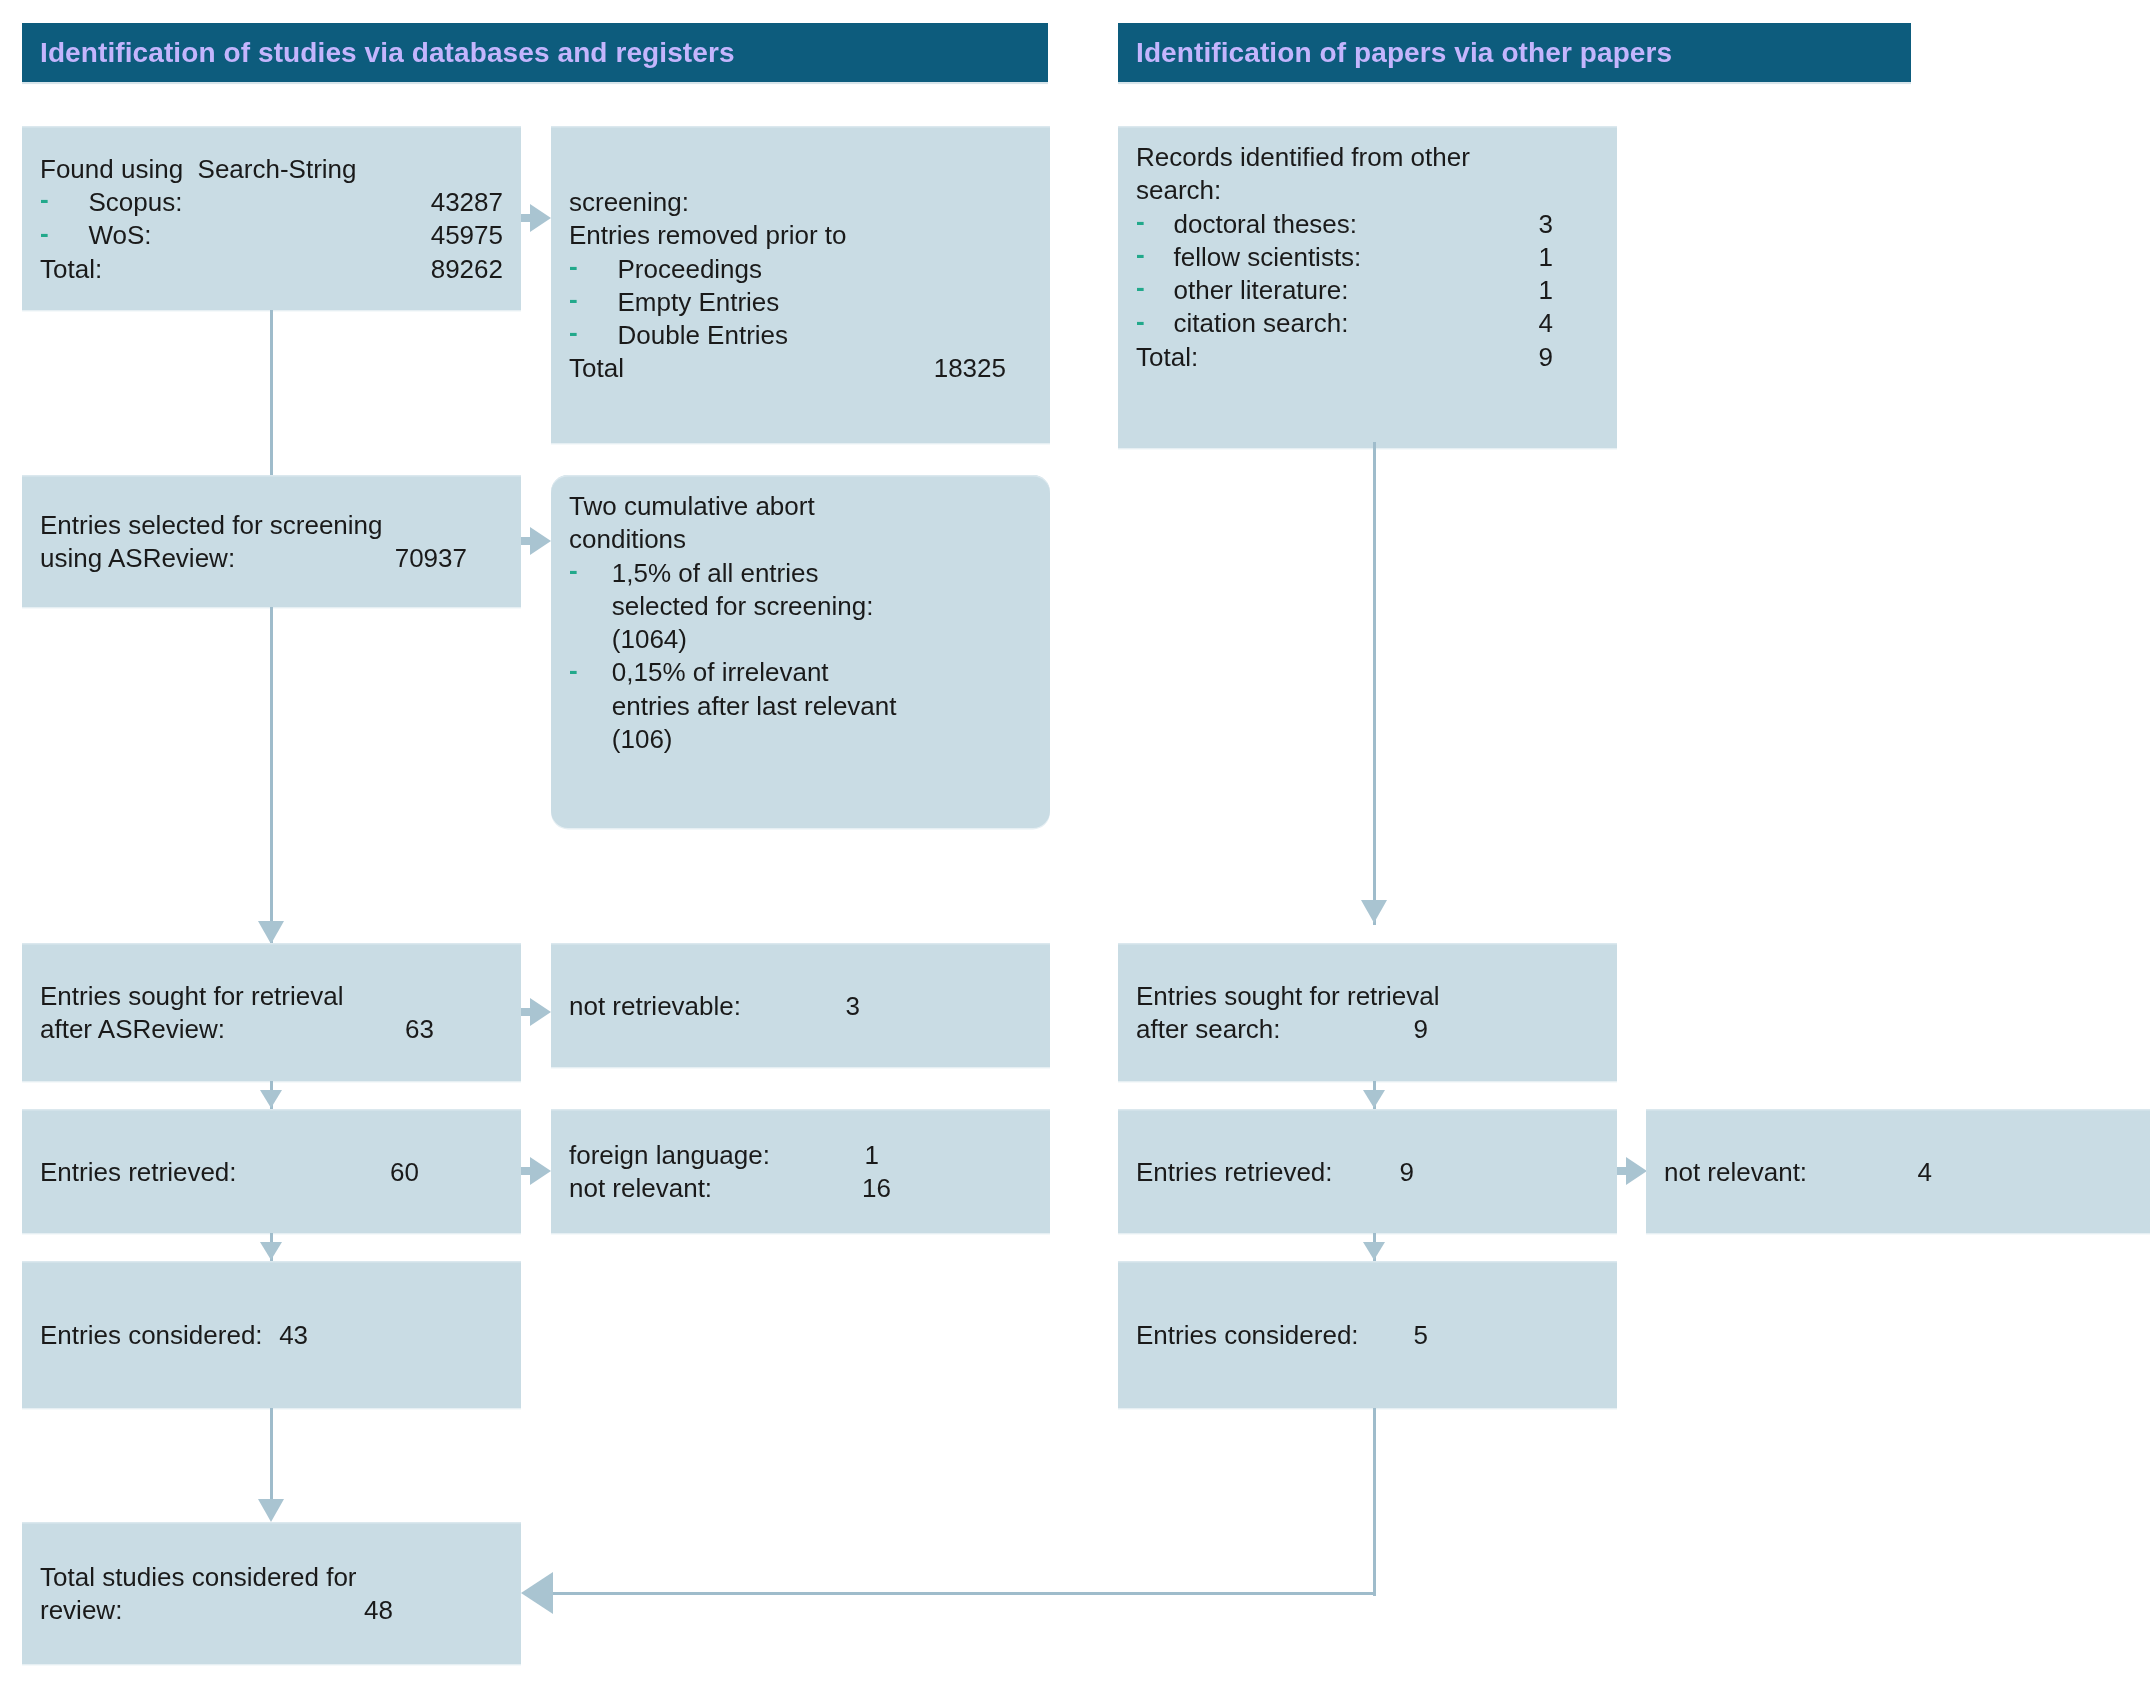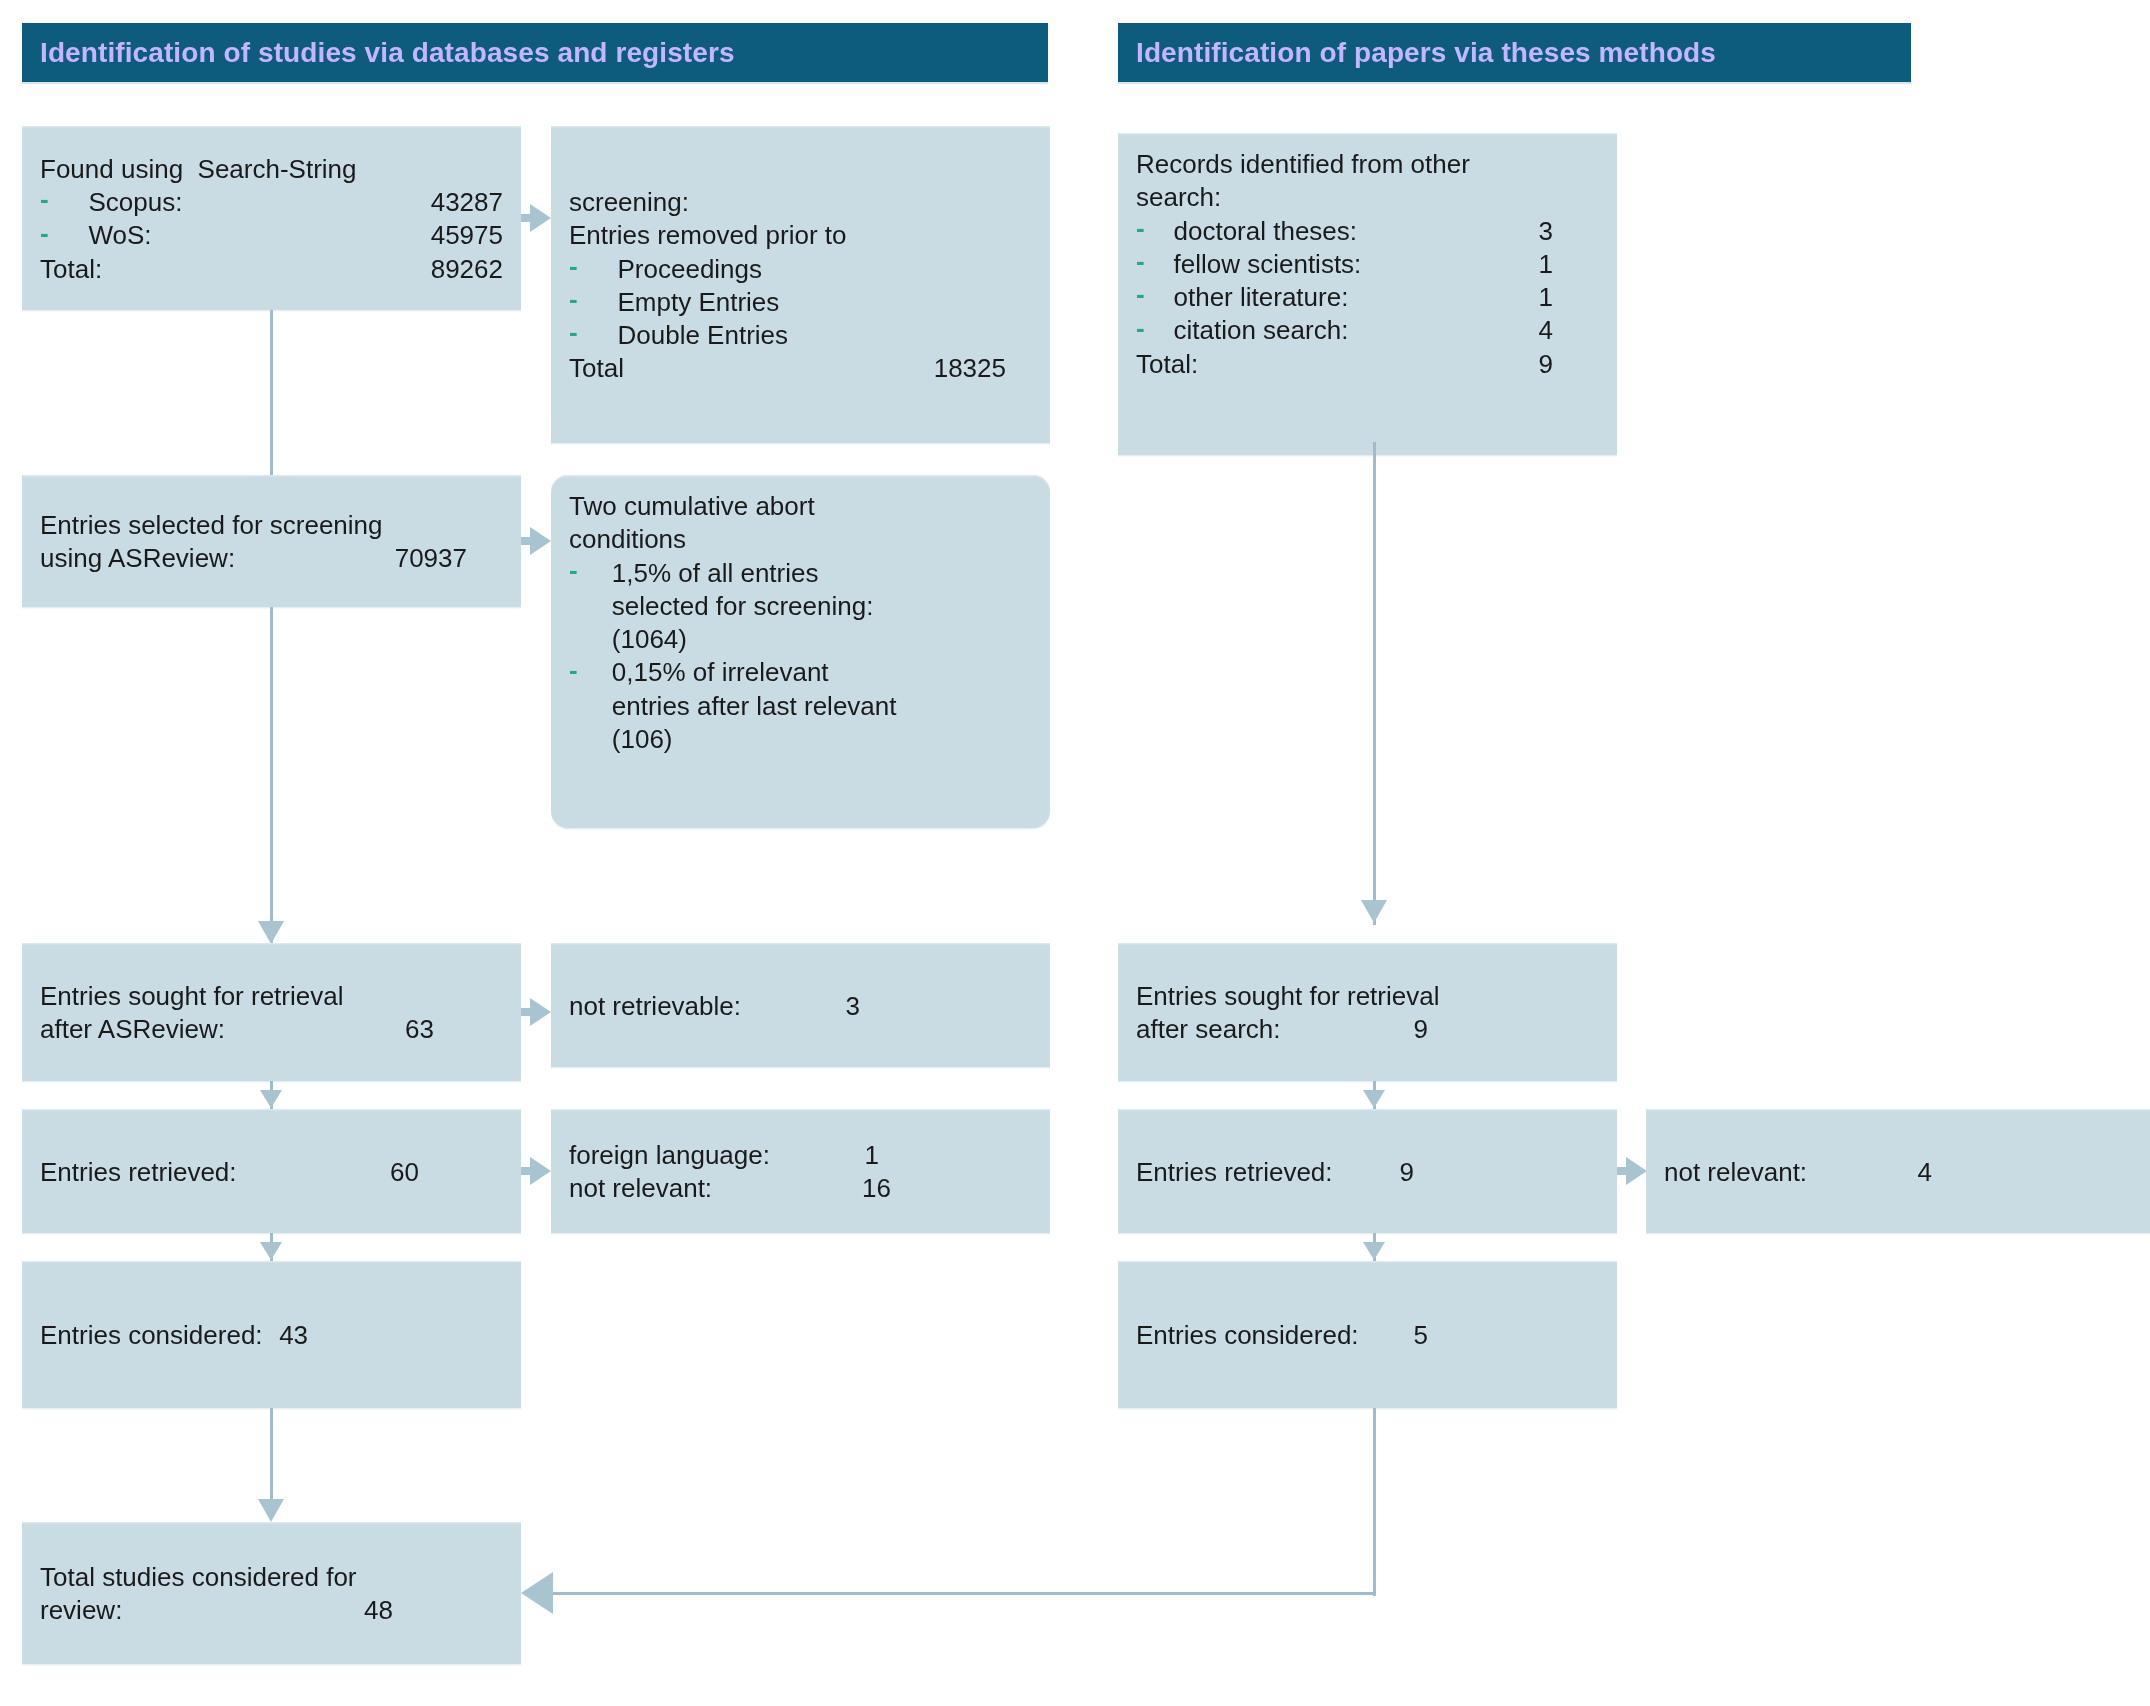--- a/index.html
+++ b/index.html
@@ -136,21 +136,21 @@
 </style>
 </head>
 <body>
 
 <div id="canvas">
 
   <div class="hdr" id="hdr-left">
     <span>Identification of studies via databases and registers</span>
   </div>
   <div class="hdr" id="hdr-right">
-    <span>Identification of papers via theses methods</span>
+    <span>Identification of papers via other papers</span>
   </div>
 
   <div class="box" style="left:22px; top:126px; width:499px; height:184px;">
     <div class="line">Found using  Search-String</div>
     <div class="bul">
       <span class="dash">-</span>
       <span class="txt" style="padding-left:25px">Scopus:</span>
       <span class="val">43287</span>
     </div>
     <div class="bul">
@@ -278,21 +278,21 @@
   <div class="arrow-down" style="left:258px; top:1499px;"></div>
 
   <div class="box" style="left:22px; top:1522px; width:499px; height:142px;">
     <div class="line">Total studies considered for</div>
     <div class="kv">
       <span class="k">review:</span>
       <span class="v" style="padding-right:110px">48</span>
     </div>
   </div>
 
-  <div class="box" style="left:1118px; top:133px; width:499px; height:322px; justify-content:flex-start;">
+  <div class="box" style="left:1118px; top:126px; width:499px; height:322px; justify-content:flex-start;">
     <div class="line">Records identified from other</div>
     <div class="line">search:</div>
     <div class="bul">
       <span class="dash">-</span>
       <span class="txt" style="padding-left:14px">doctoral theses:</span>
       <span class="val" style="padding-right:46px">3</span>
     </div>
     <div class="bul">
       <span class="dash">-</span>
       <span class="txt" style="padding-left:14px">fellow scientists:</span>

